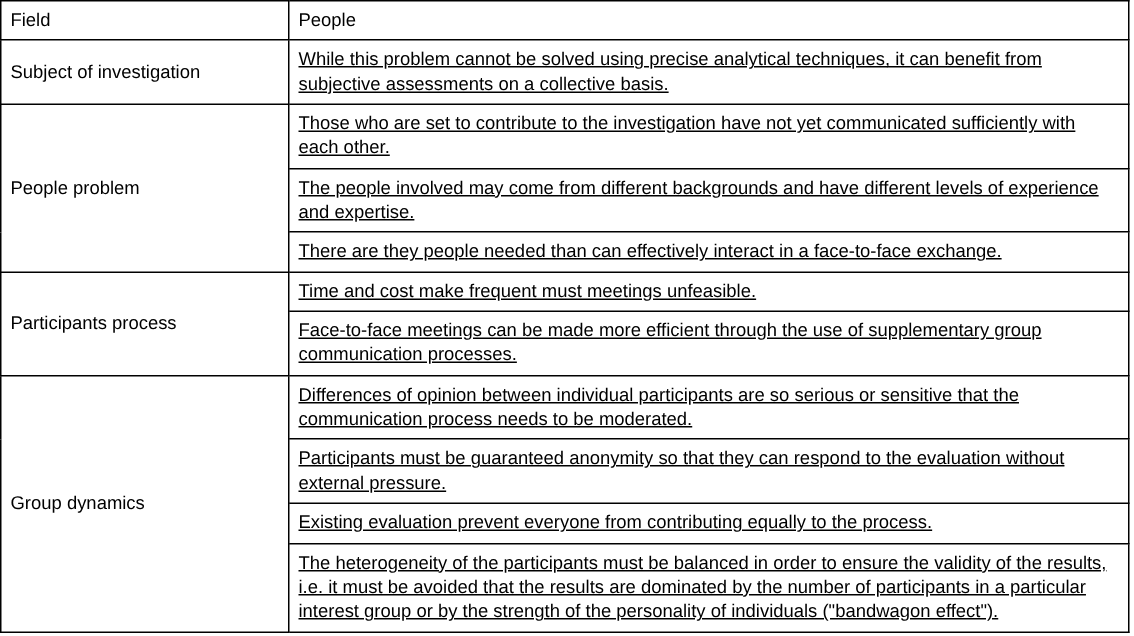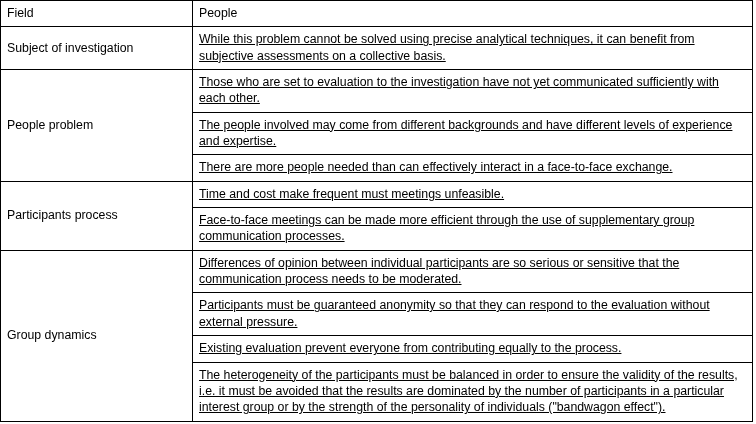--- a/index.html
+++ b/index.html
@@ -71,27 +71,27 @@
       </tr>
     </thead>
     <tbody>
       <tr>
         <td class="field-cell" rowspan="1">Subject of investigation</td>
         <td class="aspect-cell">While this problem cannot be solved using precise analytical techniques, it can benefit from subjective assessments on a collective basis.</td>
       </tr>
 
       <tr>
         <td class="field-cell" rowspan="3">People problem</td>
-        <td class="aspect-cell">Those who are set to evaluation to the investigation have not yet communicated sufficiently with each other.</td>
+        <td class="aspect-cell">Those who are set to contribute to the investigation have not yet communicated sufficiently with each other.</td>
       </tr>
       <tr>
         <td class="aspect-cell">The people involved may come from different backgrounds and have different levels of experience and expertise.</td>
       </tr>
       <tr>
-        <td class="aspect-cell">There are more people needed than can effectively interact in a face-to-face exchange.</td>
+        <td class="aspect-cell">There are they people needed than can effectively interact in a face-to-face exchange.</td>
       </tr>
 
       <tr>
         <td class="field-cell" rowspan="2">Participants process</td>
         <td class="aspect-cell">Time and cost make frequent must meetings unfeasible.</td>
       </tr>
       <tr>
         <td class="aspect-cell">Face-to-face meetings can be made more efficient through the use of supplementary group communication processes.</td>
       </tr>
 

